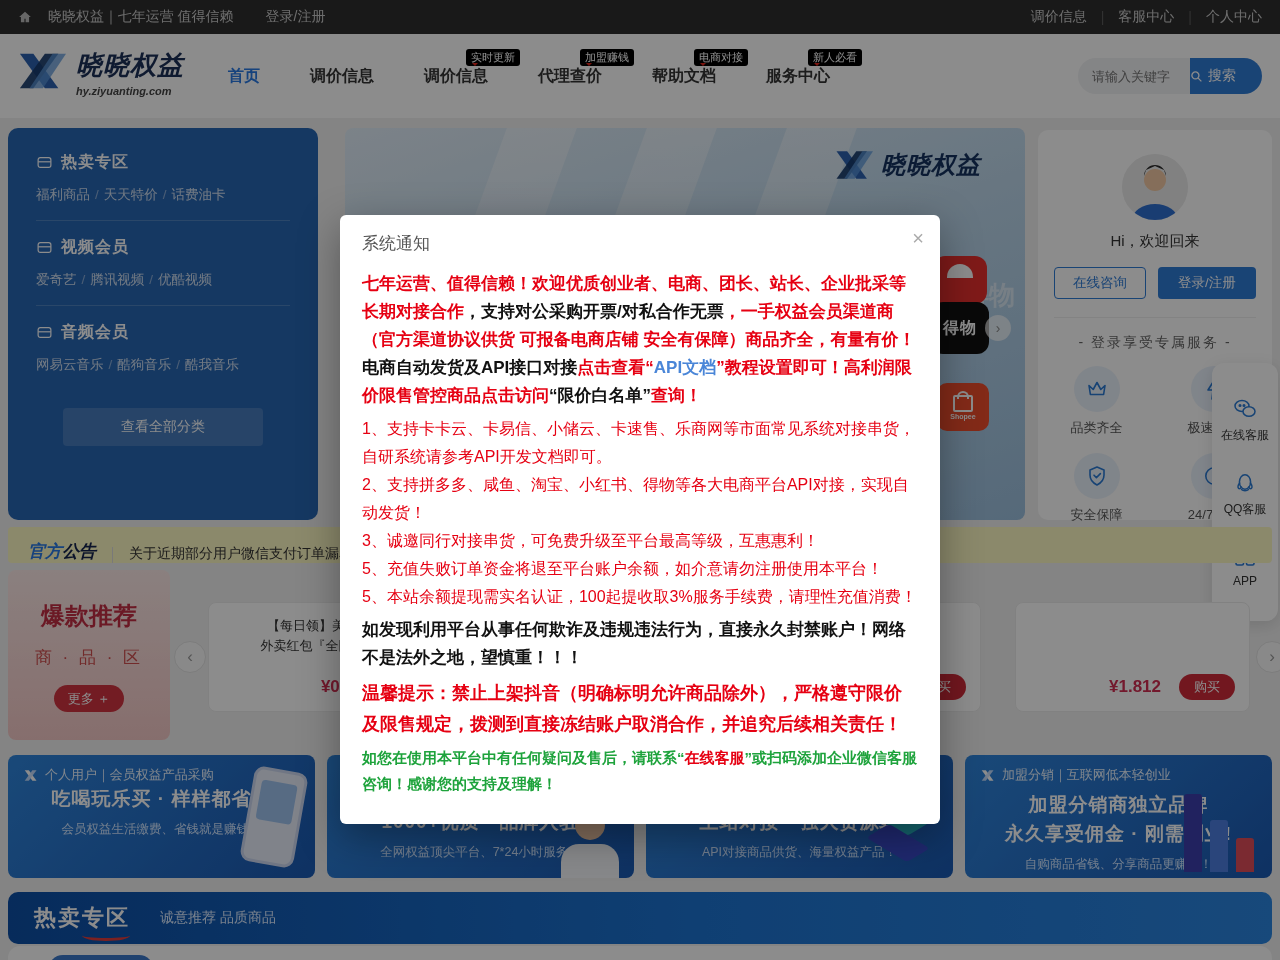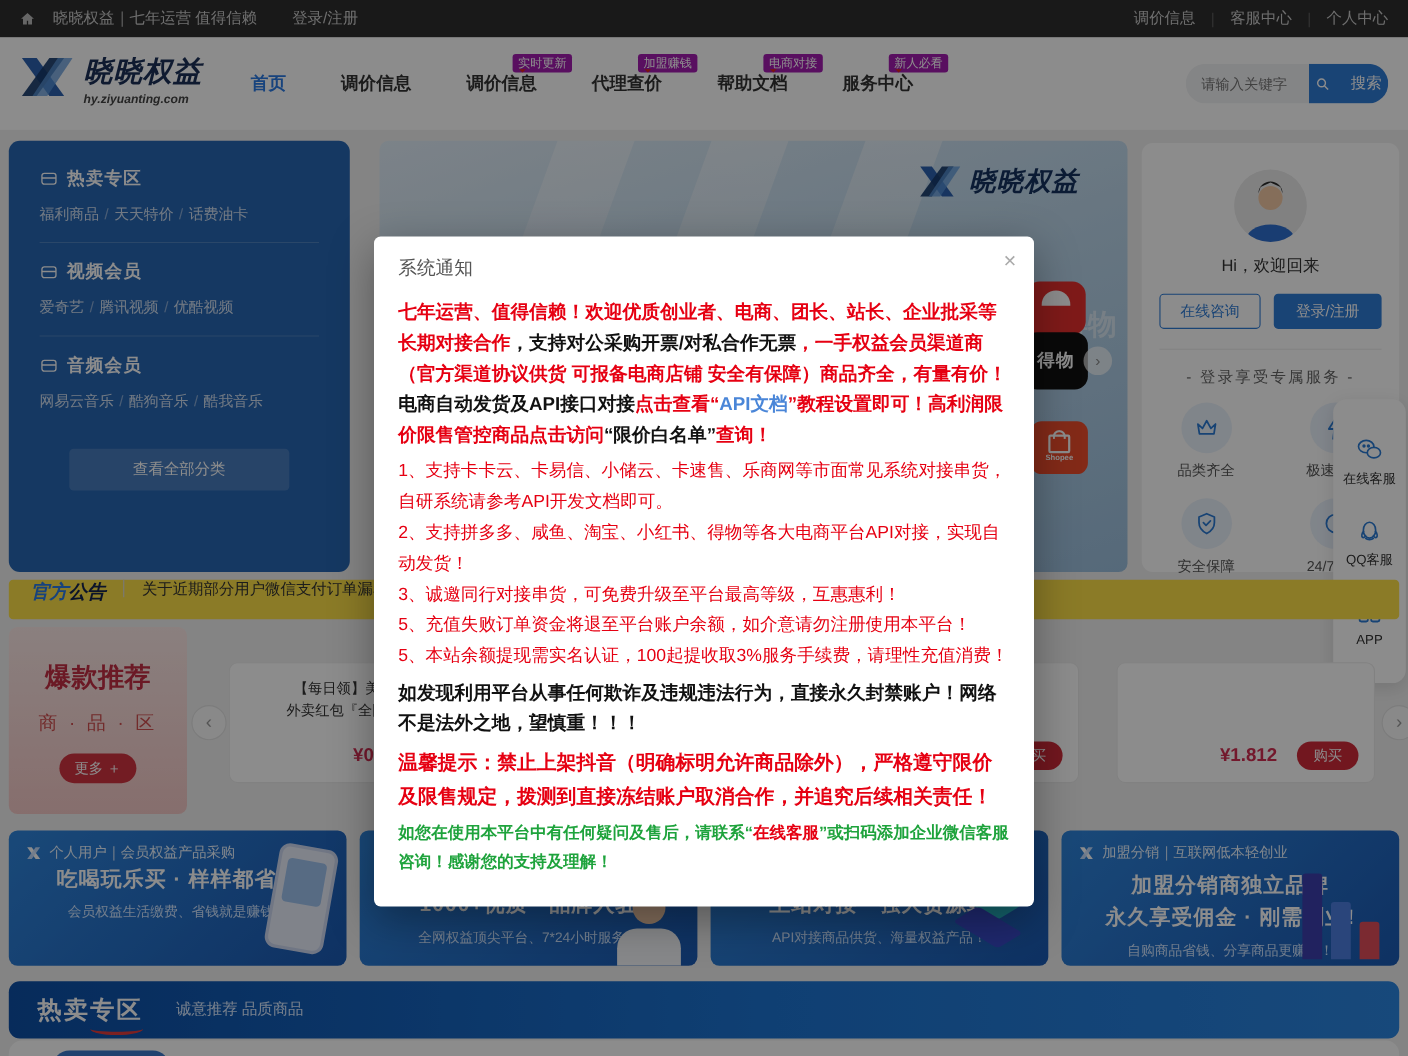--- a/index.html
+++ b/index.html
@@ -13,26 +13,26 @@
   .topbar .login{margin-left:22px;cursor:pointer}
   .topbar .sep{color:#5a5a5a;margin:0 4px}
   
   .header{position:absolute;left:0;top:34px;width:100%;height:84px;background:#fff}
   .logo{position:absolute;left:18px;top:14px;display:flex;align-items:center;gap:10px}
   .logo-txt .t1{font-size:26px;font-weight:900;font-style:italic;color:#1c3158;letter-spacing:1px}
   .logo-txt .t2{font-size:11px;font-weight:700;font-style:italic;color:#444;margin-top:2px}
   .nav{position:absolute;left:228px;top:0;height:84px;display:flex;align-items:center;gap:50px}
   .nav-item{position:relative;font-size:16px;font-weight:700;color:#333;cursor:pointer;white-space:nowrap}
   .nav-item.active{color:#2a7ae4}
-  .nav-badge{position:absolute;top:-17px;right:-32px;background:#a21caf;color:#fff;font-size:11px;
+  .nav-badge{position:absolute;top:-17px;right:-32px;background:#000000;color:#fff;font-size:11px;
              font-weight:400;padding:1px 5px;border-radius:3px;white-space:nowrap}
   .nav-badge:after{content:'';position:absolute;left:6px;bottom:-3px;border:3px solid transparent;border-top-color:#e1251b}
   .search{position:absolute;right:18px;top:24px;width:184px;height:36px;border-radius:18px;overflow:hidden;display:flex}
   .search input{flex:1;min-width:0;border:none;outline:none;background:#f1f2f4;padding:0 0 0 14px;font-size:13px;color:#666}
-  .search .sbtn{width:72px;background:#2f7cd6;color:#fff;font-size:14px;display:flex;align-items:center;justify-content:center;gap:19px;cursor:pointer}
+  .search .sbtn{width:72px;background:#2f7cd6;color:#fff;font-size:14px;display:flex;align-items:center;justify-content:flex-start;gap:5px;cursor:pointer}
   
   .sidebar{position:absolute;left:8px;top:128px;width:310px;height:392px;background:#2766b3;border-radius:10px;
            box-sizing:border-box;padding:24px 28px;color:#fff}
   .sb-sec{padding-bottom:16px;margin-bottom:16px;border-bottom:1px solid rgba(255,255,255,.18)}
   .sb-sec:nth-child(3){border-bottom:none;margin-bottom:0}
   .sb-title{display:flex;align-items:center;gap:8px;font-size:16px;font-weight:700;letter-spacing:1px}
   .sb-items{margin-top:13px;font-size:13.5px;color:rgba(255,255,255,.78)}
   .sb-items .it{cursor:pointer}
   .sb-items .sl{color:rgba(255,255,255,.45);margin:0 5px}
   .sb-all{width:200px;height:38px;margin:18px auto 0;background:rgba(255,255,255,.15);border-radius:4px;
@@ -68,22 +68,22 @@
   .usvc{font-size:14px;color:#666;letter-spacing:2px;margin-top:16px}
   .ufeat{display:grid;grid-template-columns:1fr 1fr;row-gap:16px;margin-top:14px;justify-items:center}
   .feat .fic{width:46px;height:46px;border-radius:50%;background:#eaf2fc;display:flex;align-items:center;justify-content:center;margin:0 auto}
   .feat .fl{font-size:13px;color:#555;margin-top:7px;white-space:nowrap}
   
   .fpanel{position:absolute;left:1212px;top:363px;width:66px;height:258px;background:#fff;border-radius:12px;
           box-shadow:0 4px 16px rgba(0,0,0,.12);display:flex;flex-direction:column;align-items:center;justify-content:space-evenly;padding:8px 0;box-sizing:border-box}
   .fitem{display:flex;flex-direction:column;align-items:center;cursor:pointer}
   .fitem .fl{font-size:12px;color:#333;margin-top:5px;white-space:nowrap}
   
-  .announce{position:absolute;left:8px;top:527px;width:1264px;height:36px;background:#fde047;border-radius:4px;
-            display:flex;align-items:flex-start;box-sizing:border-box;padding:0 20px}
+  .announce{position:absolute;left:8px;top:527px;width:1264px;height:36px;background:#fef9c3;border-radius:4px;
+            display:flex;align-items:flex-end;box-sizing:border-box;padding:0 20px}
   .an-b{font-size:17px;font-weight:900;color:#2a7ae4;font-style:italic}
   .an-d{font-size:17px;font-weight:900;color:#15244d;font-style:italic}
   .an-sep{width:1px;height:16px;background:#ddd;margin:0 16px}
   .an-txt{font-size:14px;color:#333;white-space:nowrap;overflow:hidden}
   
   .pink{position:absolute;left:8px;top:570px;width:162px;height:170px;border-radius:8px;text-align:center;
         background:linear-gradient(180deg,#fce9e7,#f5c9c7)}
   .pk1{font-size:24px;font-weight:900;color:#c32f44;margin-top:30px}
   .pk2{font-size:17px;color:#cf4f4f;letter-spacing:3px;margin-top:14px}
   .pk3{display:inline-block;width:70px;height:27px;line-height:27px;background:#d23440;border-radius:14px;

